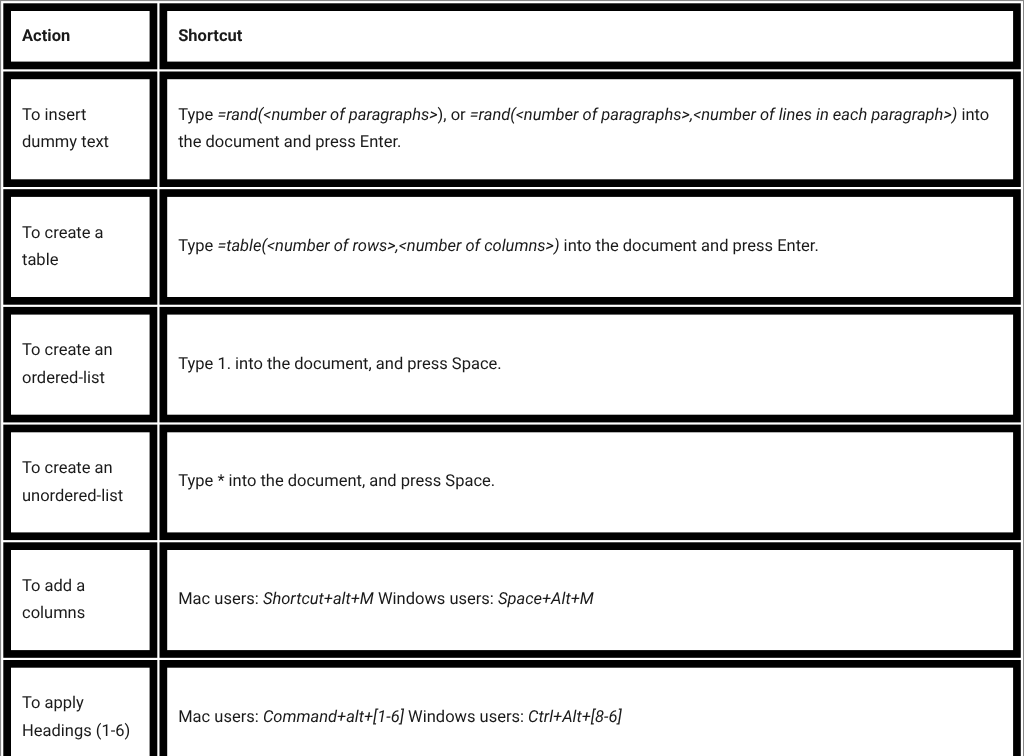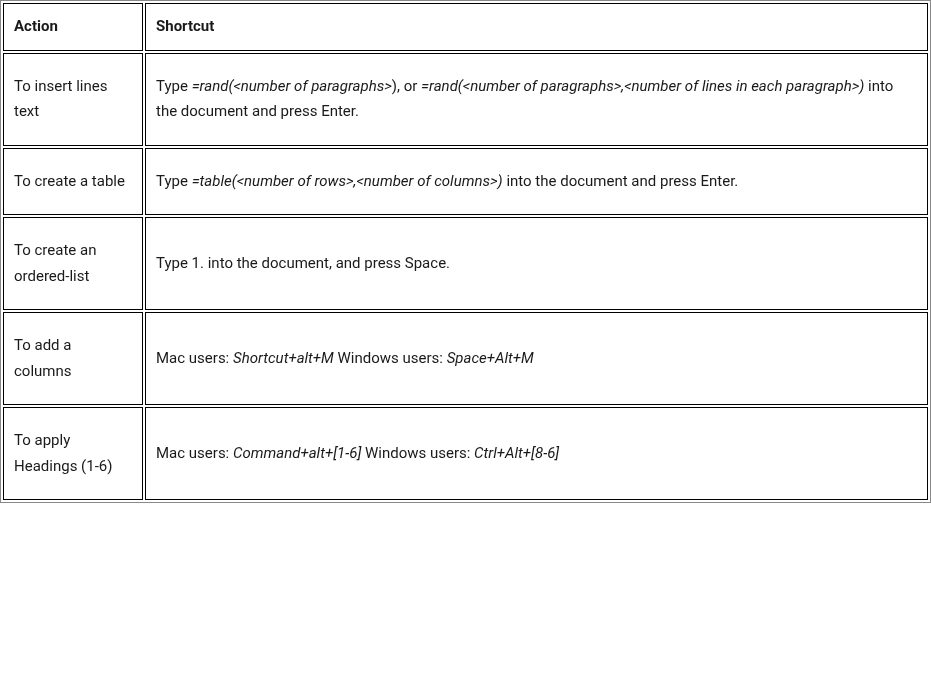--- a/index.html
+++ b/index.html
@@ -13,21 +13,21 @@
       color: #1a1a1a;
       background: #fff;
     }
     table {
       border-collapse: separate;
       border-spacing: 2px;
       width: 931px;
       border: 1px solid #888;
     }
     th, td {
-      border: 1px solid #000000;
+      border: 7px solid #000000;
       padding: 20px 10px;
       text-align: left;
       vertical-align: middle;
       line-height: 1.7;
     }
     th {
       font-weight: 700;
       padding: 10px 10px;
     }
     th:first-child, td:first-child {
@@ -43,30 +43,34 @@
 
 <table>
   <thead>
     <tr>
       <th>Action</th>
       <th>Shortcut</th>
     </tr>
   </thead>
   <tbody>
       <tr>
-        <td>To insert lines text</td>
+        <td>To insert dummy text</td>
         <td><span>Type </span><span class="italic">=rand(&lt;number of paragraphs&gt;</span><span>), or </span><span class="italic">=rand(&lt;number of paragraphs&gt;,&lt;number of lines in each paragraph&gt;)</span><span> into the document and press Enter.</span></td>
       </tr>
       <tr>
         <td>To create a table</td>
         <td><span>Type </span><span class="italic">=table(&lt;number of rows&gt;,&lt;number of columns&gt;)</span><span> into the document and press Enter.</span></td>
       </tr>
       <tr>
         <td>To create an ordered-list</td>
         <td><span>Type 1. into the document, and press Space.</span></td>
+      </tr>
+      <tr>
+        <td>To create an unordered-list</td>
+        <td><span>Type * into the document, and press Space.</span></td>
       </tr>
       <tr>
         <td>To add a columns</td>
         <td><span>Mac users: </span><span class="italic">Shortcut+alt+M</span><span> Windows users: </span><span class="italic">Space+Alt+M</span></td>
       </tr>
       <tr>
         <td>To apply Headings (1-6)</td>
         <td><span>Mac users: </span><span class="italic">Command+alt+[1-6]</span><span> Windows users: </span><span class="italic">Ctrl+Alt+[8-6]</span></td>
       </tr>
     </tbody>

